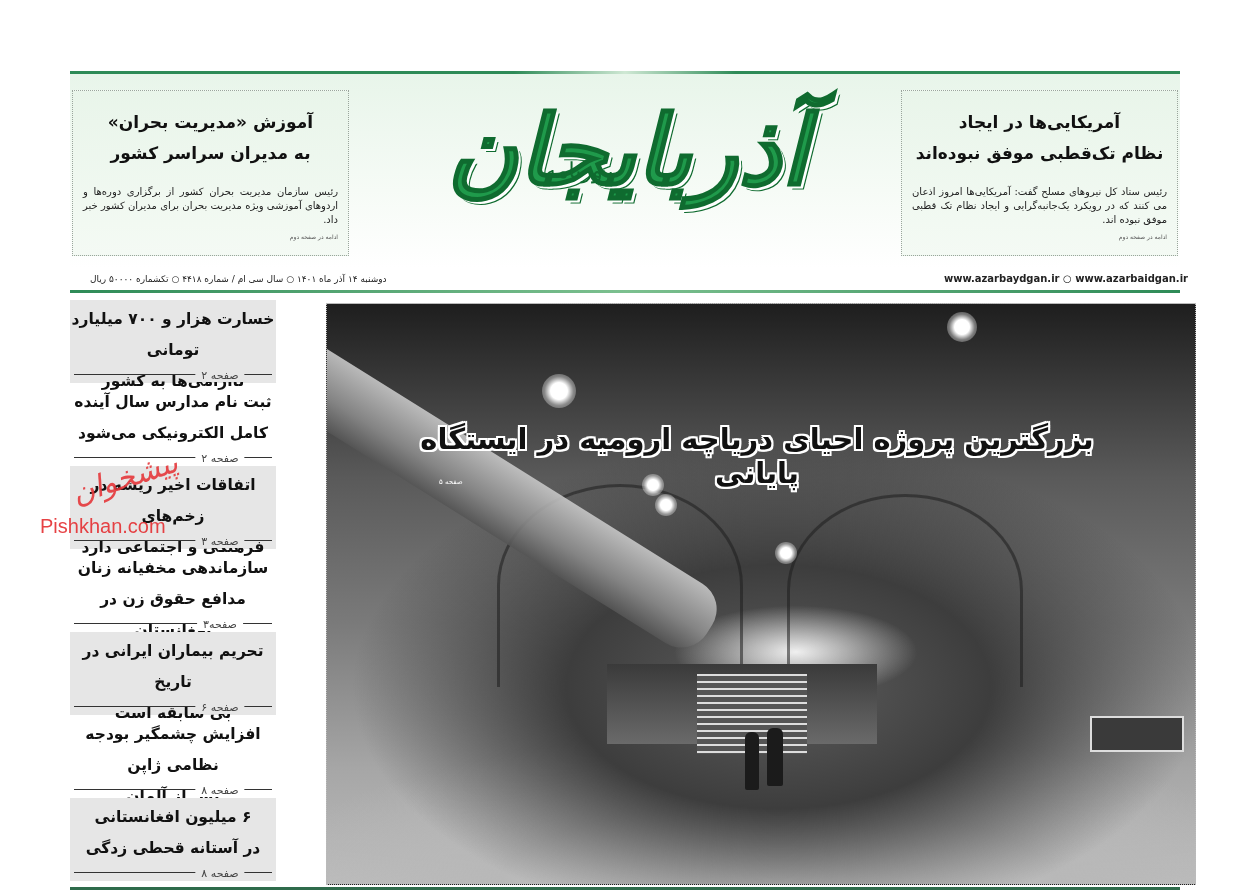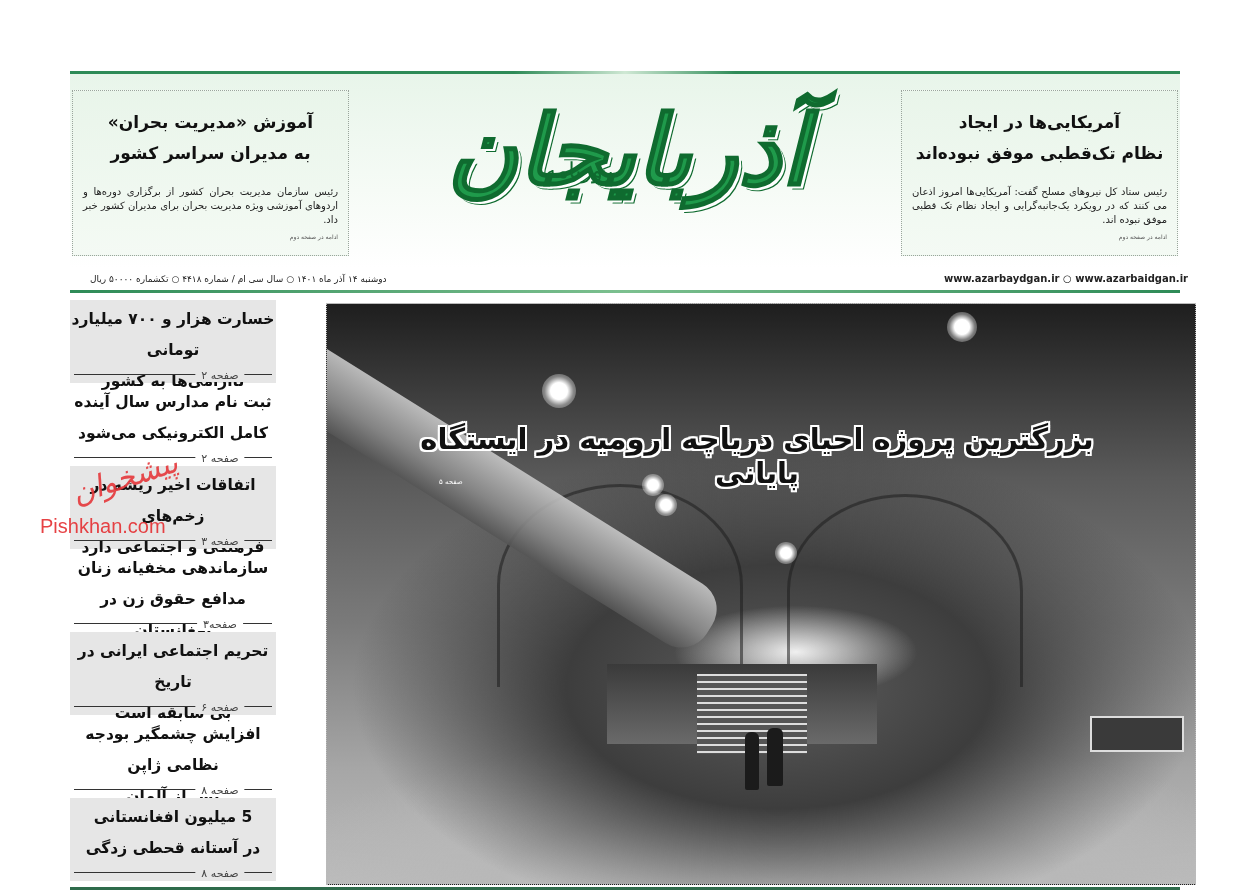--- a/index.html
+++ b/index.html
@@ -135,35 +135,35 @@
         </div>
     </div>
     <div class="story">
       <div class="hl">سازماندهی مخفیانه زنان</div>
       <div class="hl">مدافع حقوق زن در افغانستان</div>
       <div class="div">
           <span class="pg">صفحه۳</span>
         </div>
     </div>
     <div class="story shaded">
-      <div class="hl">تحریم اجتماعی ایرانی در تاریخ</div>
+      <div class="hl">تحریم بیماران ایرانی در تاریخ</div>
       <div class="hl">بی سابقه است</div>
       <div class="div">
           <span class="pg">صفحه ۶</span>
         </div>
     </div>
     <div class="story">
       <div class="hl">افزایش چشمگیر بودجه نظامی ژاپن</div>
       <div class="hl">پس از آلمان</div>
       <div class="div">
           <span class="pg">صفحه ۸</span>
         </div>
     </div>
     <div class="story shaded">
-      <div class="hl">5 میلیون افغانستانی</div>
+      <div class="hl">۶ میلیون افغانستانی</div>
       <div class="hl">در آستانه قحطی زدگی</div>
       <div class="div">
           <span class="pg">صفحه ۸</span>
         </div>
     </div>
   </div>
 
   <div class="watermark">
     <span class="fa">پیشخوان</span>
     <span class="en">Pishkhan.com</span>

